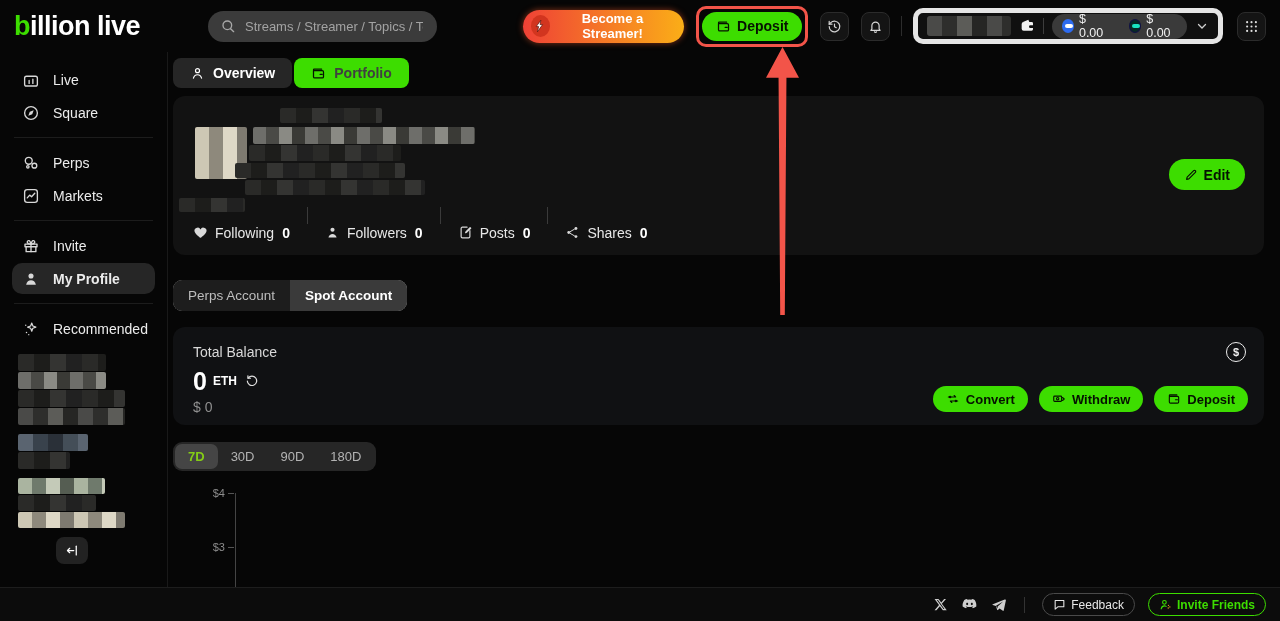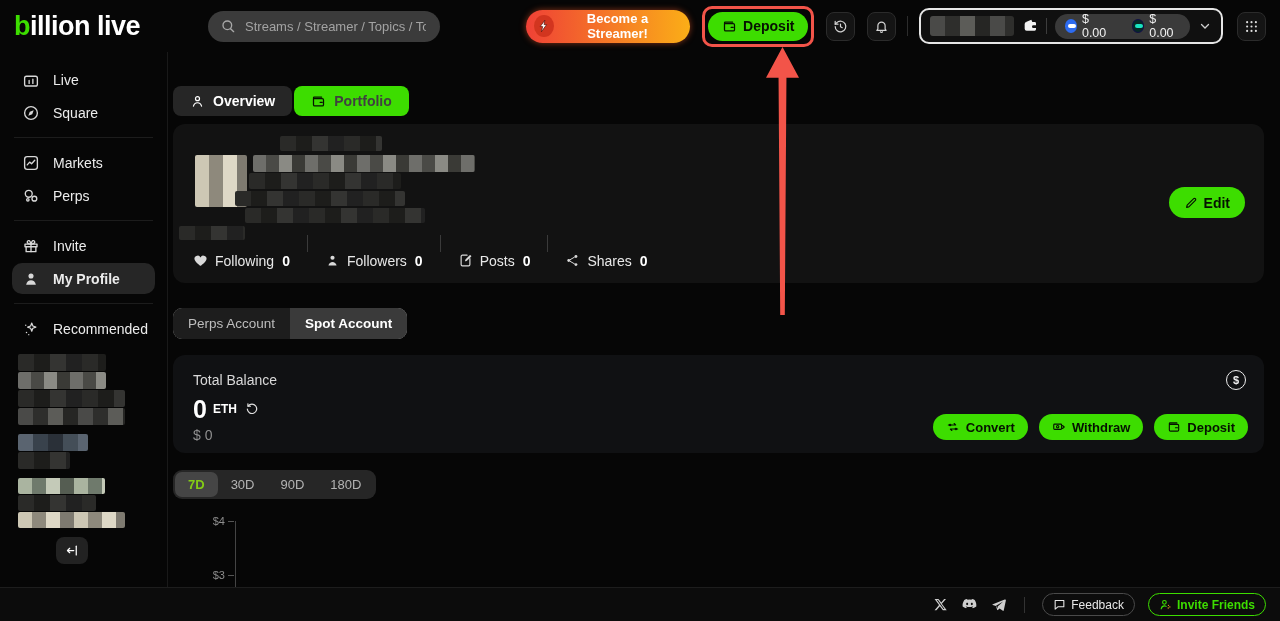--- a/index.html
+++ b/index.html
@@ -28,21 +28,21 @@
     font-family:"Liberation Sans", sans-serif; box-shadow:0 0 6px rgba(244,90,40,.55); }
   .streamer-bolt { width:22px; height:22px; border-radius:50%; background:#d2351f;
     display:flex; align-items:center; justify-content:center; }
   .deposit-annot { margin-left:12px; border:3px solid #f25449; border-radius:10px; padding:3px; }
   .deposit-btn { height:29px; border:none; border-radius:15px; background:#3ddd00; color:#061300;
     font-weight:700; font-size:14px; display:flex; align-items:center; gap:6px; padding:0 14px;
     cursor:pointer; font-family:"Liberation Sans", sans-serif; }
   .icon-btn { width:29px; height:29px; margin-left:12px; border-radius:8px; border:1px solid #2b2b2b;
     background:#141414; color:#d6d6d6; display:flex; align-items:center; justify-content:center; cursor:pointer; }
   .hdr-sep { width:1px; height:20px; background:#2c2c2c; margin:0 11px; }
-  .wallet-chip { height:36px; border:2px solid #e5e5e5; background:#101010; border-radius:10px;
+  .wallet-chip { height:36px; border:5px solid #e5e5e5; background:#101010; border-radius:10px;
     display:flex; align-items:center; padding:0 9px; gap:8px; cursor:pointer; }
   .wallet-blur { width:92px; height:20px; border-radius:3px; }
   .wallet-ic { color:#f2f2f2; }
   .chip-sep { width:1px; height:16px; background:#3d3d3d; }
   .bal-pill { height:25px; background:#3a3a3a; border-radius:13px; display:flex; align-items:center;
     gap:5px; padding:0 10px; font-size:12.5px; color:#f0f0f0; }
   .coin { width:14px; height:14px; border-radius:50%; position:relative; }
   .coin.blue { background:#2d6bf0; }
   .coin.blue::after { content:""; position:absolute; left:3px; top:5px; width:8px; height:4px;
     border-radius:4px; background:#fff; }
@@ -71,21 +71,21 @@
   .pxb { background:repeating-linear-gradient(90deg,#cdc7b4 0 14px,#8e897c 14px 28px,#ded8c6 28px 42px,#7e7a70 42px 56px); }
   .pxc { background:repeating-linear-gradient(90deg,#2a2a28 0 16px,#1d1d1b 16px 32px,#343432 32px 48px,#212121 48px 64px); }
   .pxd { background:repeating-linear-gradient(90deg,#5a6470 0 15px,#39424c 15px 30px,#2a3038 30px 45px,#444e58 45px 60px); }
   .pxe { background:repeating-linear-gradient(90deg,#aab4a0 0 14px,#6f7a6c 14px 28px,#c4cab8 28px 42px,#555d52 42px 56px); }
   .pxf { background:repeating-linear-gradient(90deg,#6e6e6a 0 13px,#4a4a46 13px 26px,#8a8a84 26px 39px,#3a3a36 39px 52px); }
 
   
   .main { position:absolute; top:52px; left:169px; right:0; bottom:34px; padding:6px 16px 0 4px; overflow:hidden; }
   .top-tabs { display:flex; gap:2px; }
   .tab { height:30px; border-radius:8px; display:flex; align-items:center; gap:8px; padding:8px 17px;
-    font-size:14px; font-weight:600; cursor:pointer; border:none; font-family:"Liberation Sans", sans-serif;margin-top:28px; }
+    font-size:14px; font-weight:600; cursor:pointer; border:none; font-family:"Liberation Sans", sans-serif; }
   .tab.inactive { background:#262626; color:#fff; }
   .tab.active { background:#3ddd00; color:#404040; font-weight:700; }
 
   .profile-card { position:relative; margin-top:8px; height:159px; background:#121212; border-radius:12px; }
   .blur { position:absolute; border-radius:2px; }
   .stats-row { position:absolute; left:20px; bottom:14px; display:flex; align-items:center; gap:17px; }
   .stat { display:flex; align-items:flex-start; gap:7px; font-size:14px; color:#e8e8e8; cursor:pointer;margin-top:35px; }
   .stat b { color:#fff; margin-left:1px; }
   .stat .ic { color:#d9d9d9; display:flex; }
   .stat-sep { width:1px; height:17px; background:#3a3a3a; }
@@ -250,36 +250,36 @@
         <svg width="18" height="18" viewBox="0 0 24 24" fill="none" stroke="currentColor" stroke-width="1.8">
           <circle cx="12" cy="12" r="8.5"></circle>
           <path d="M15.6 8.4l-2 5.2-5.2 2 2-5.2z" fill="currentColor" stroke="none"></path>
         </svg>
       </span>
     <span>Square</span>
   </div>
   <div class="side-div"></div>
   <div class="nav-item">
     <span class="ic">
-        <svg width="18" height="18" viewBox="0 0 24 24" fill="none" stroke="currentColor" stroke-width="1.8" stroke-linecap="round" stroke-linejoin="round">
-          <rect x="3.5" y="3.5" width="17" height="17" rx="3.5"></rect>
-          <path d="M7 14.5l3.2-3.7 2.6 2.1 4.2-4.6"></path>
-        </svg>
-      </span>
-    <span>Markets</span>
-  </div>
-  <div class="nav-item">
-    <span class="ic">
         <svg width="18" height="18" viewBox="0 0 24 24" fill="none" stroke="currentColor" stroke-width="1.8">
           <circle cx="9" cy="9" r="4.6"></circle>
           <circle cx="16.5" cy="15.5" r="3.2"></circle>
           <circle cx="7.8" cy="17" r="1.6"></circle>
         </svg>
       </span>
     <span>Perps</span>
+  </div>
+  <div class="nav-item">
+    <span class="ic">
+        <svg width="18" height="18" viewBox="0 0 24 24" fill="none" stroke="currentColor" stroke-width="1.8" stroke-linecap="round" stroke-linejoin="round">
+          <rect x="3.5" y="3.5" width="17" height="17" rx="3.5"></rect>
+          <path d="M7 14.5l3.2-3.7 2.6 2.1 4.2-4.6"></path>
+        </svg>
+      </span>
+    <span>Markets</span>
   </div>
   <div class="side-div"></div>
   <div class="nav-item">
     <span class="ic">
         <svg width="18" height="18" viewBox="0 0 24 24" fill="none" stroke="currentColor" stroke-width="1.8" stroke-linecap="round" stroke-linejoin="round">
           <rect x="4" y="9.5" width="16" height="3.5"></rect>
           <path d="M5.5 13v6.5h13V13"></path>
           <path d="M12 9.5v10"></path>
           <path d="M12 9.5C8.5 9.5 7 8.3 7 6.8a1.9 1.9 0 0 1 3.7-.6c.5 1 .9 2 1.3 3.3.4-1.3.8-2.3 1.3-3.3a1.9 1.9 0 0 1 3.7.6c0 1.5-1.5 2.7-5 2.7z"></path>
         </svg>

